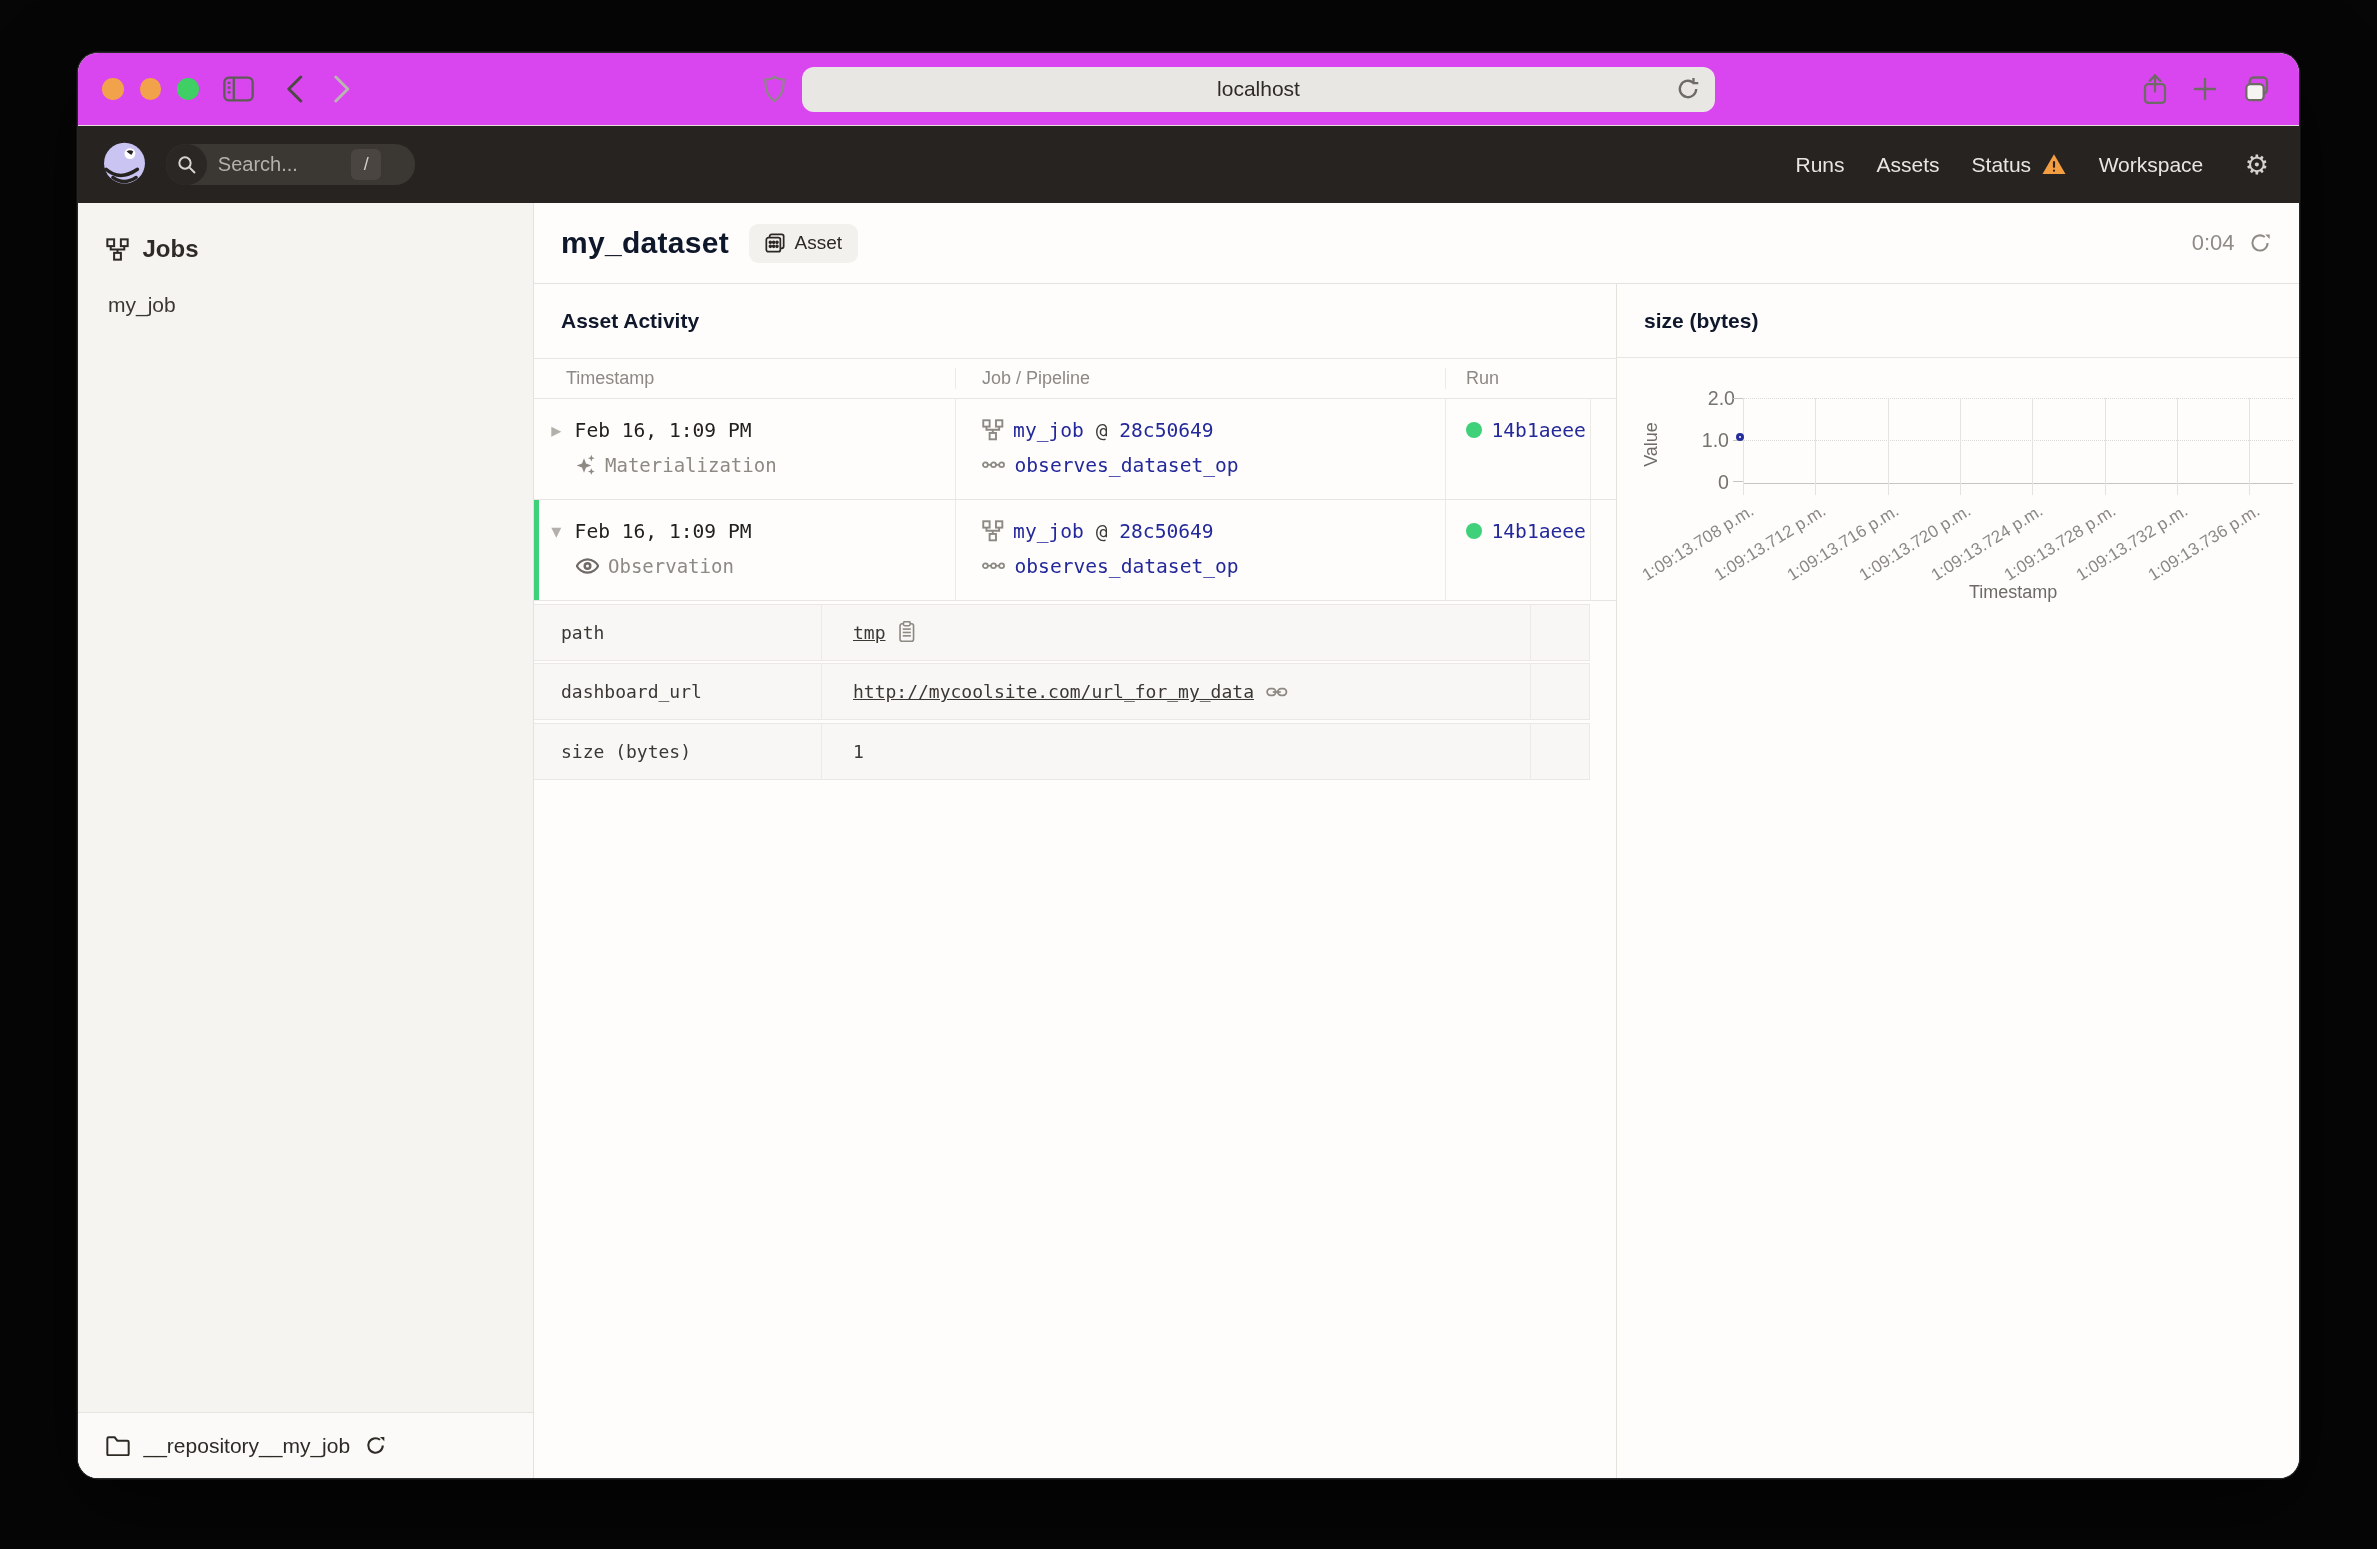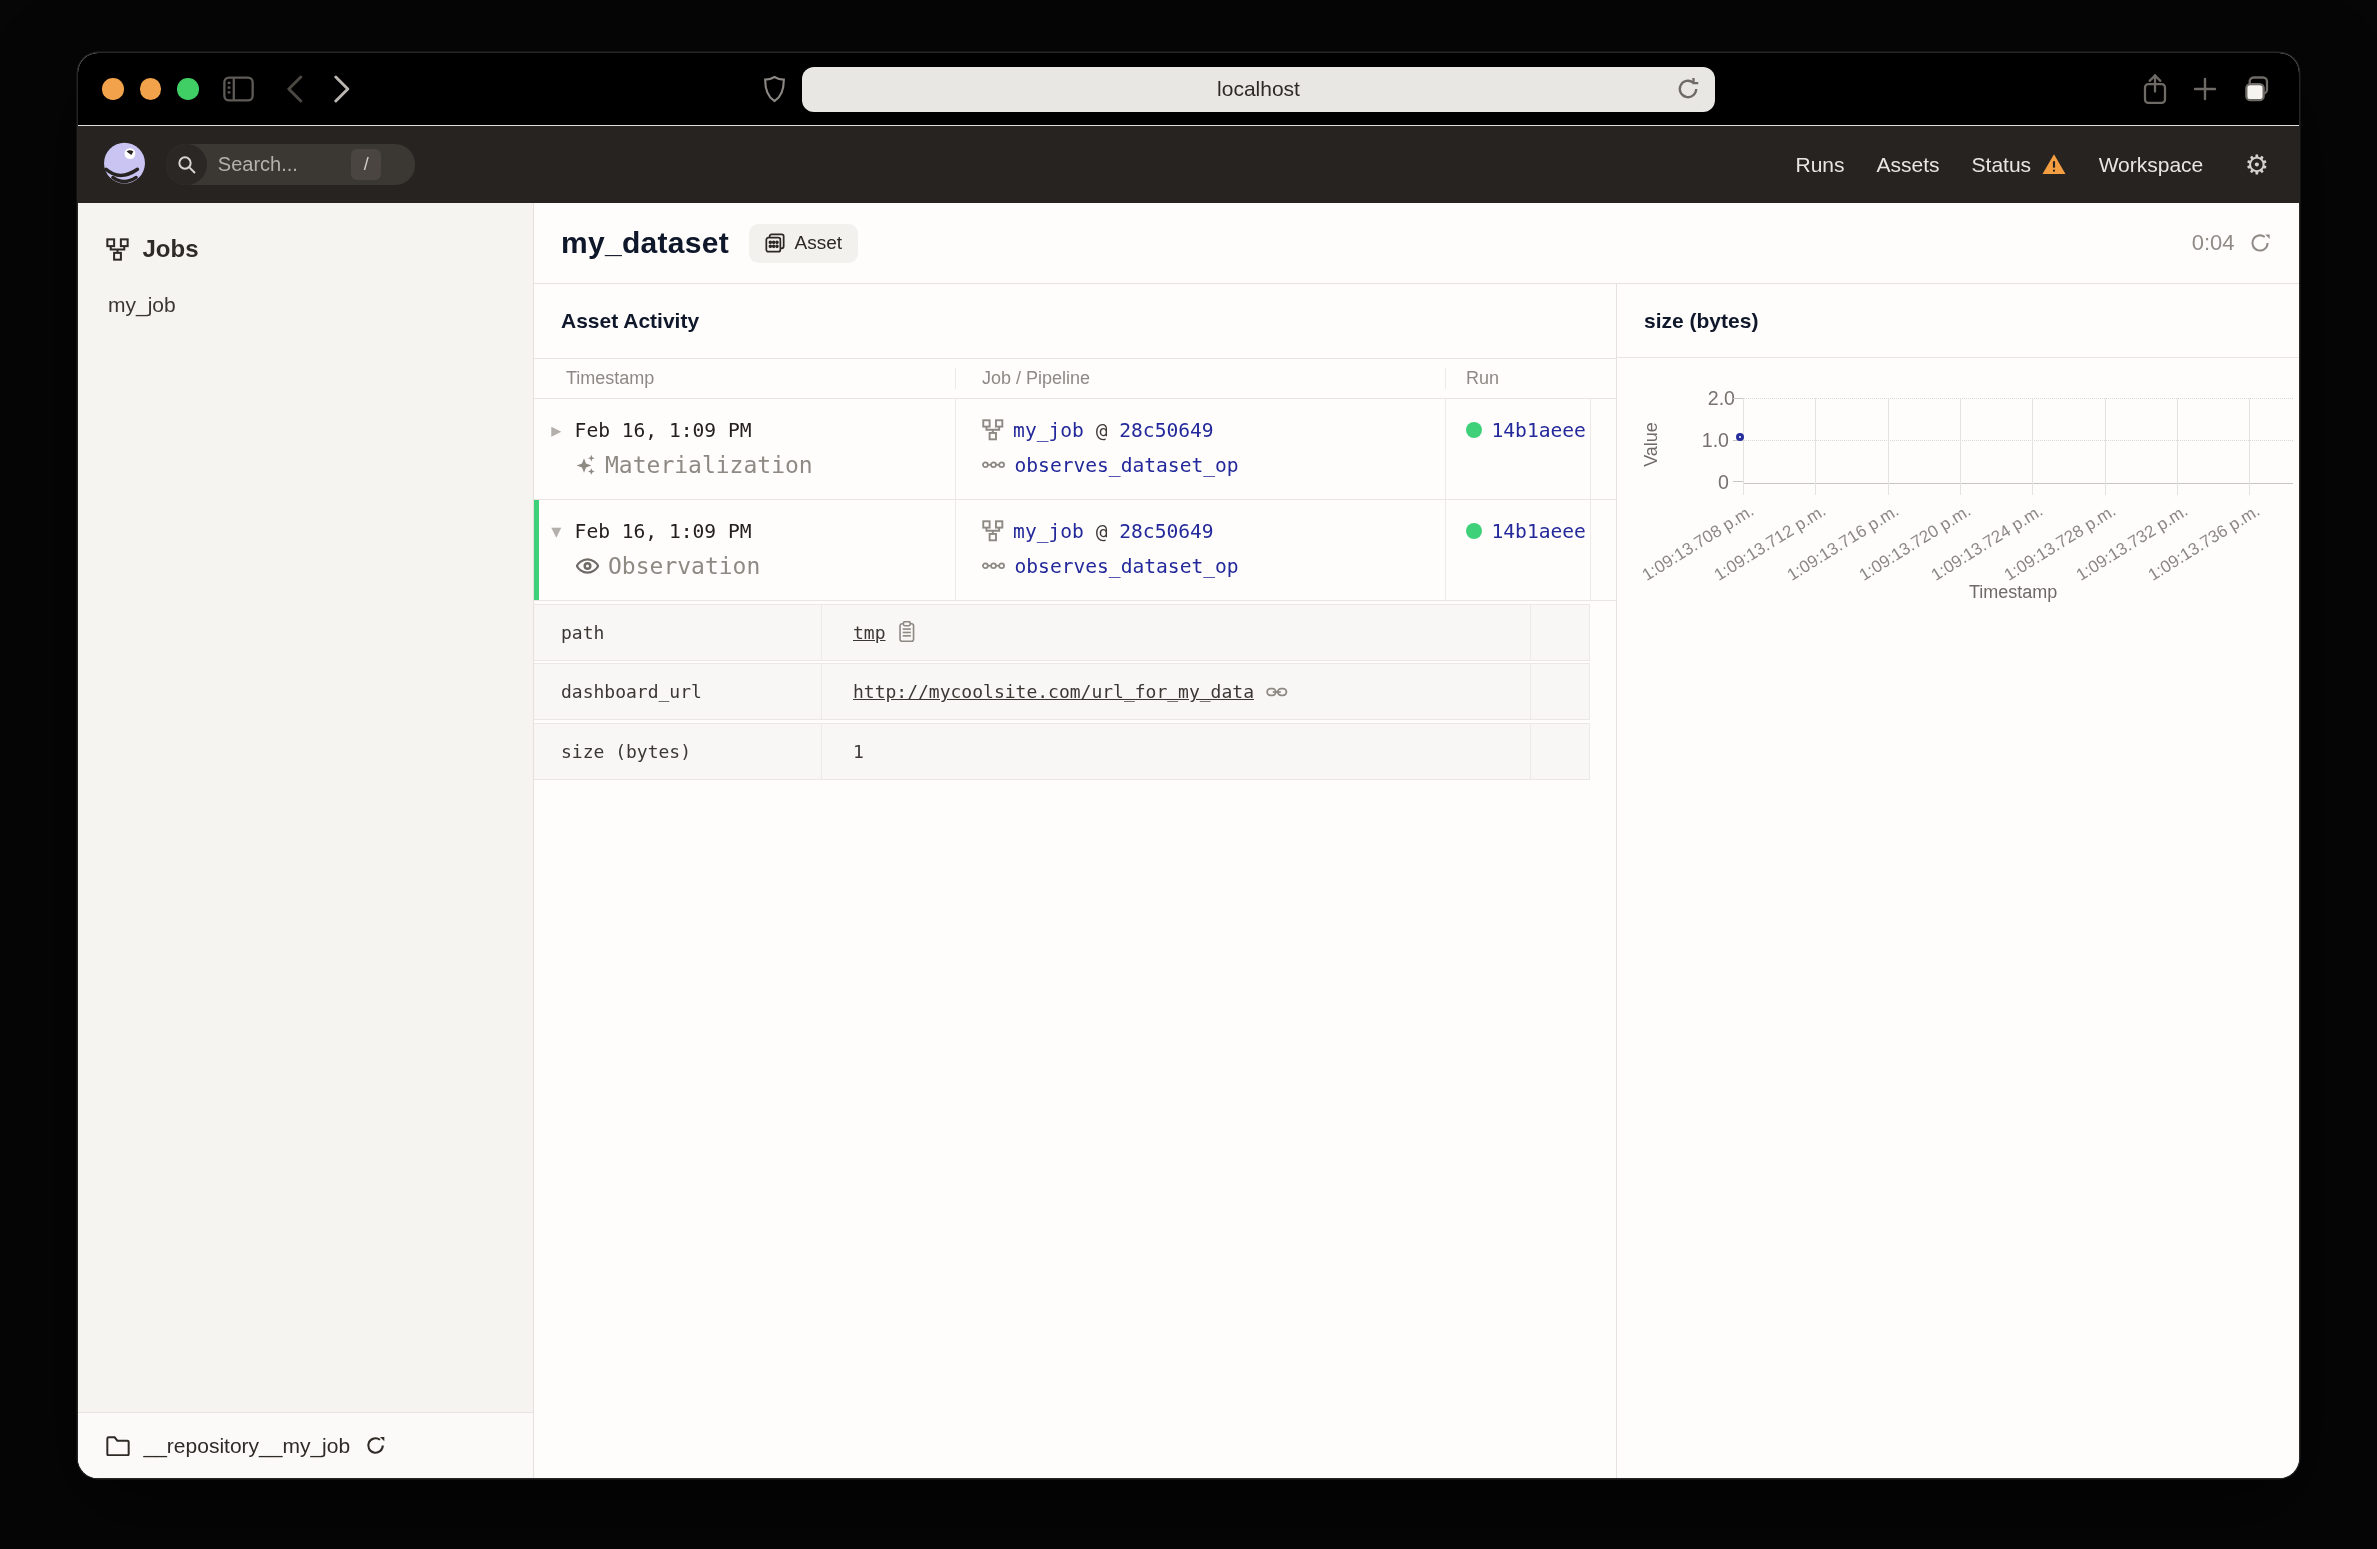--- a/index.html
+++ b/index.html
@@ -1,21 +1,21 @@
 <!DOCTYPE html>
 <html style="font-size:10.8px"><head>
 <meta charset="utf-8">
 <style>
   * { margin:0; padding:0; box-sizing:border-box; }
   html,body { width:2377px; height:1550px; background:#060606; font-family:"Liberation Sans", sans-serif; overflow:hidden; }
   .window { position:absolute; left:78px; top:53px; width:2221px; height:1425px; border-radius:20px; overflow:hidden;
             background:#fdfcfb; box-shadow:0 0 0 1.4px #262626, 0 27px 81px rgba(0,0,0,.6); }
 
   
-  .btoolbar { height:73px; background:#000000; border-bottom:1.4px solid #e2dfdb; display:flex; align-items:center; padding:0 24px; }
+  .btoolbar { height:73px; background:#d946ef; border-bottom:1.4px solid #e2dfdb; display:flex; align-items:center; padding:0 24px; }
   .lights { display:flex; gap:16px; margin-right:24px; }
   .light { width:21.6px; height:21.6px; border-radius:50%; }
   .chrome-icon { color:#5f5b57; display:flex; align-items:center; justify-content:center; }
   .spacer { flex:1; }
   .urlpill { width:913px; height:45px; border-radius:12px; background:#e9e7e4; display:flex; align-items:center; justify-content:center; position:relative; margin:0 16px; }
   .urltext { font-size:21px; color:#2d2a27; }
   .reload-btn { position:absolute; right:13.5px; top:9.5px; }
   .rightbtns { display:flex; gap:26px; align-items:center; padding-right:4px; }
 
   
@@ -60,21 +60,21 @@
   .th:nth-child(2){ padding-left:26px; }
   .th:nth-child(3){ padding-left:20px; }
   .vb { border-left:1.4px solid #eceae6; }
   .arow { border-bottom:1.4px solid #e8e5e2; height:101px; position:relative; }
   .arow .cell { padding-top:13.5px; }
   .c1 { padding-left:13.5px; }
   .aline { display:flex; align-items:center; height:35px; gap:9.5px; }
   .caret { color:#b3b0ac; font-size:20px; width:17.6px; text-align:center; }
   .mono { font-family:"DejaVu Sans Mono", monospace; }
   .tdark { font-size:19.6px; color:#23201d; }
-  .tgray { font-size:23px; color:#8d8983; }
+  .tgray { font-size:19px; color:#8d8983; }
   .tnavy { font-size:19.6px; color:#23289a; }
   .at { color:#3c3935; }
   .line2 { padding-left:28px; }
   .c2 { padding-left:26px; }
   .c3 { padding-left:20px; }
   .rundot { width:16px; height:16px; border-radius:50%; background:#3ed17a; flex:none; }
   .greenbar { position:absolute; left:0; top:0; bottom:0; width:5.4px; background:#3ed17a; }
 
   
   .meta { margin-bottom:2.7px; }

